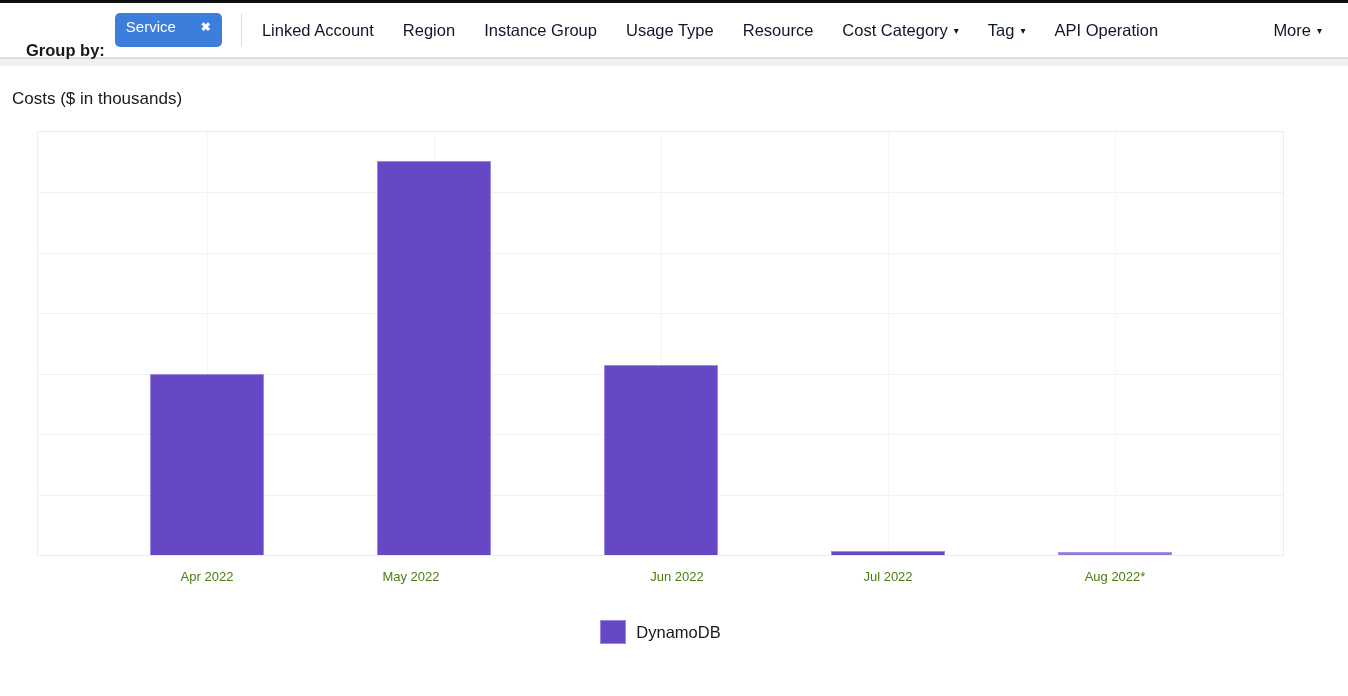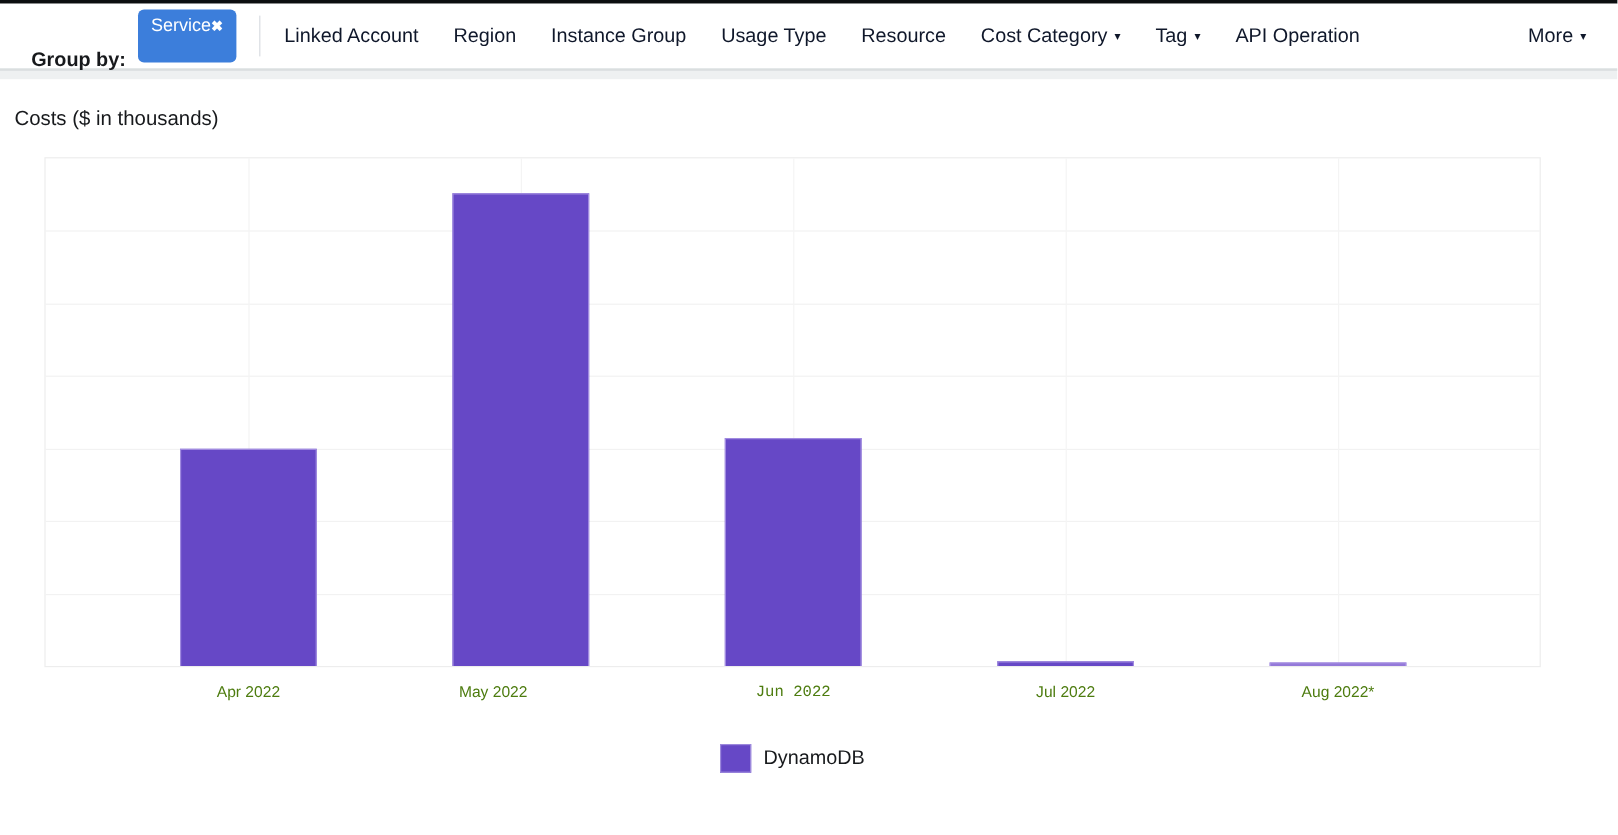--- a/index.html
+++ b/index.html
@@ -26,23 +26,23 @@
   .group-by-label {
     font-size: 16.5px;
     font-weight: 700;
     color: #17191c;
     white-space: nowrap;
     margin-top: 40px;
   }
   .chip {
     display: inline-flex;
     align-items: center;
-    gap: 0;
+    gap: 25px;
     margin-left: 10px;
-    padding: 5px 11px 22px 11px;
+    padding: 5px 11px 12px 11px;
     background: #3c7edb;
     border-radius: 5px;
     color: #fff;
     font-size: 15px;
     cursor: pointer;
     white-space: nowrap;
   }
   .chip-x {
     font-size: 12px;
     font-weight: 700;
@@ -197,21 +197,21 @@
         <div class="bar" title="DynamoDB — Jun 2022" style="left: 623px; height: 190px; background: rgb(102, 72, 198);"></div>
         <div class="vline" style="left: 850px;"></div>
         <div class="bar" title="DynamoDB — Jul 2022" style="left: 850px; height: 4px; background: rgb(102, 72, 198);"></div>
         <div class="vline" style="left: 1077px;"></div>
         <div class="bar" title="DynamoDB — Aug 2022*" style="left: 1077px; height: 3px; background: rgb(148, 121, 217);"></div>
       </div>
 
     <div class="xlabels" id="xlabels">
         <span class="xlabel" style="left: 170px;">Apr 2022</span>
         <span class="xlabel" style="left: 374px;">May 2022</span>
-        <span class="xlabel" style="left: 624px; font-family: Liberation Mono, monospace;">Jun 2022</span>
+        <span class="xlabel" style="left: 640px;">Jun 2022</span>
         <span class="xlabel" style="left: 851px;">Jul 2022</span>
         <span class="xlabel" style="left: 1078px;">Aug 2022*</span>
       </div>
 
     <div class="legend">
       <span class="legend-swatch" id="legend-swatch" style="background: rgb(102, 72, 198);"></span>
       <span class="legend-label">DynamoDB</span>
     </div>
   </main>
 

